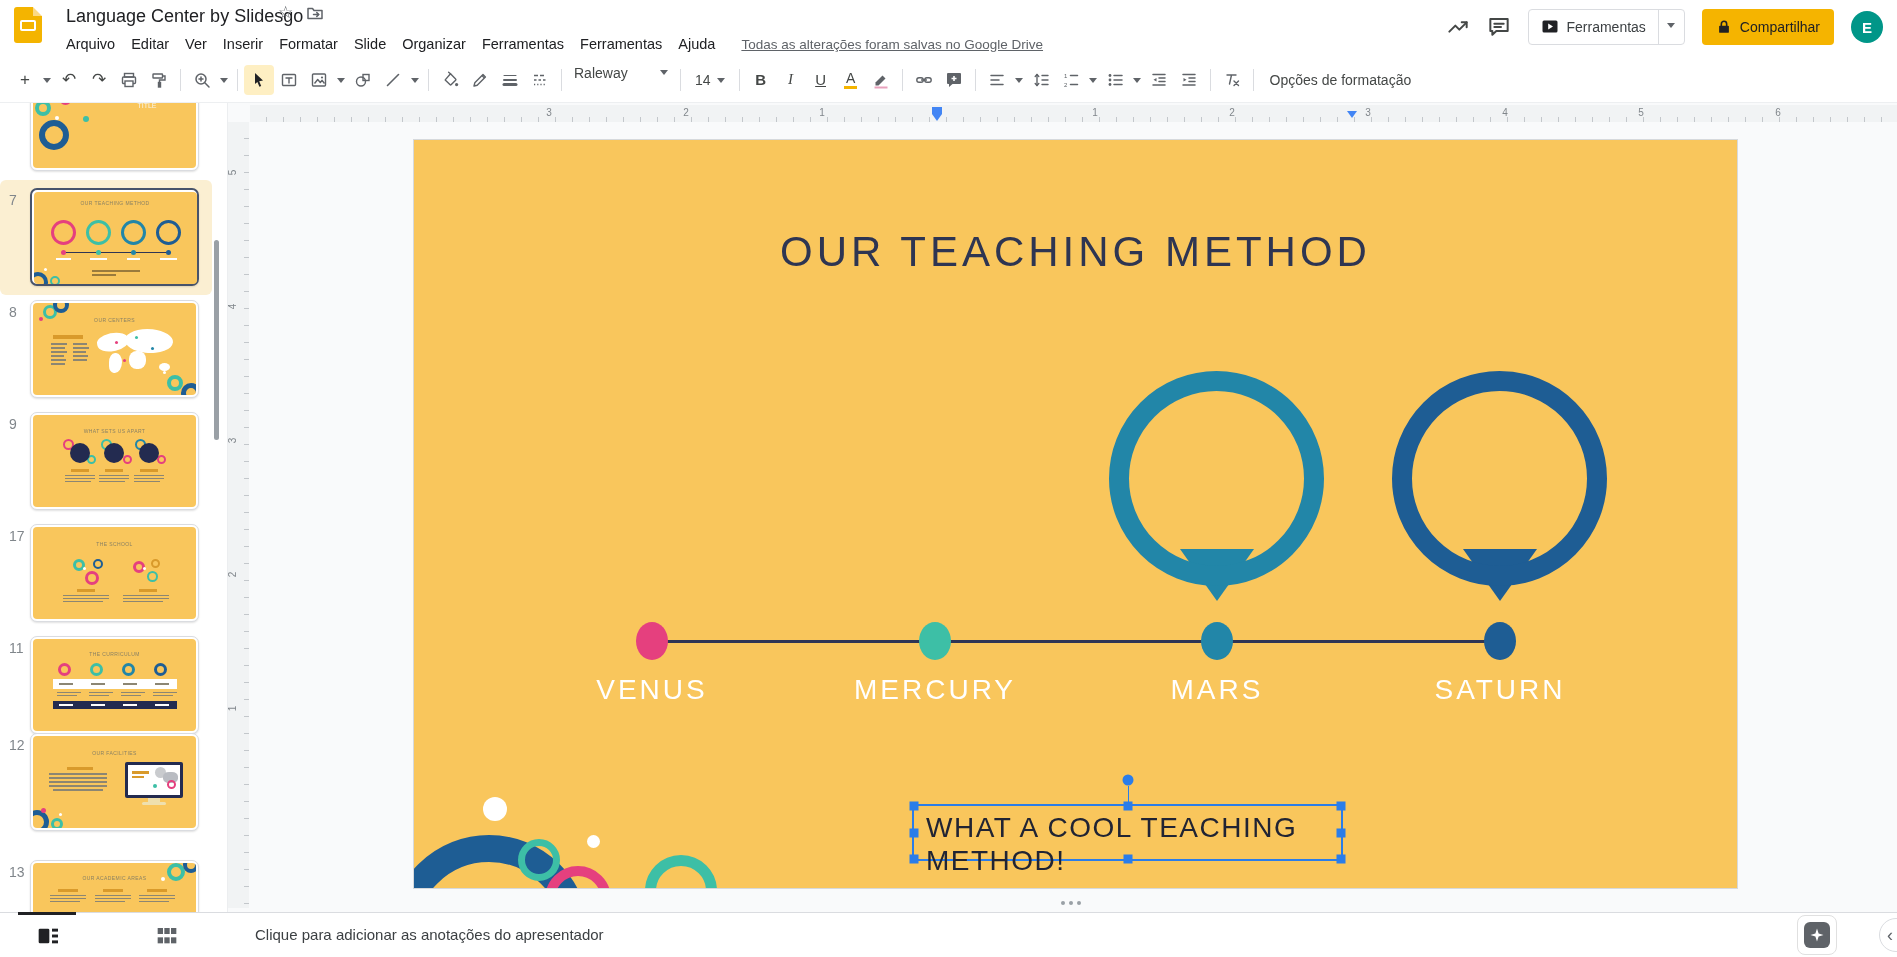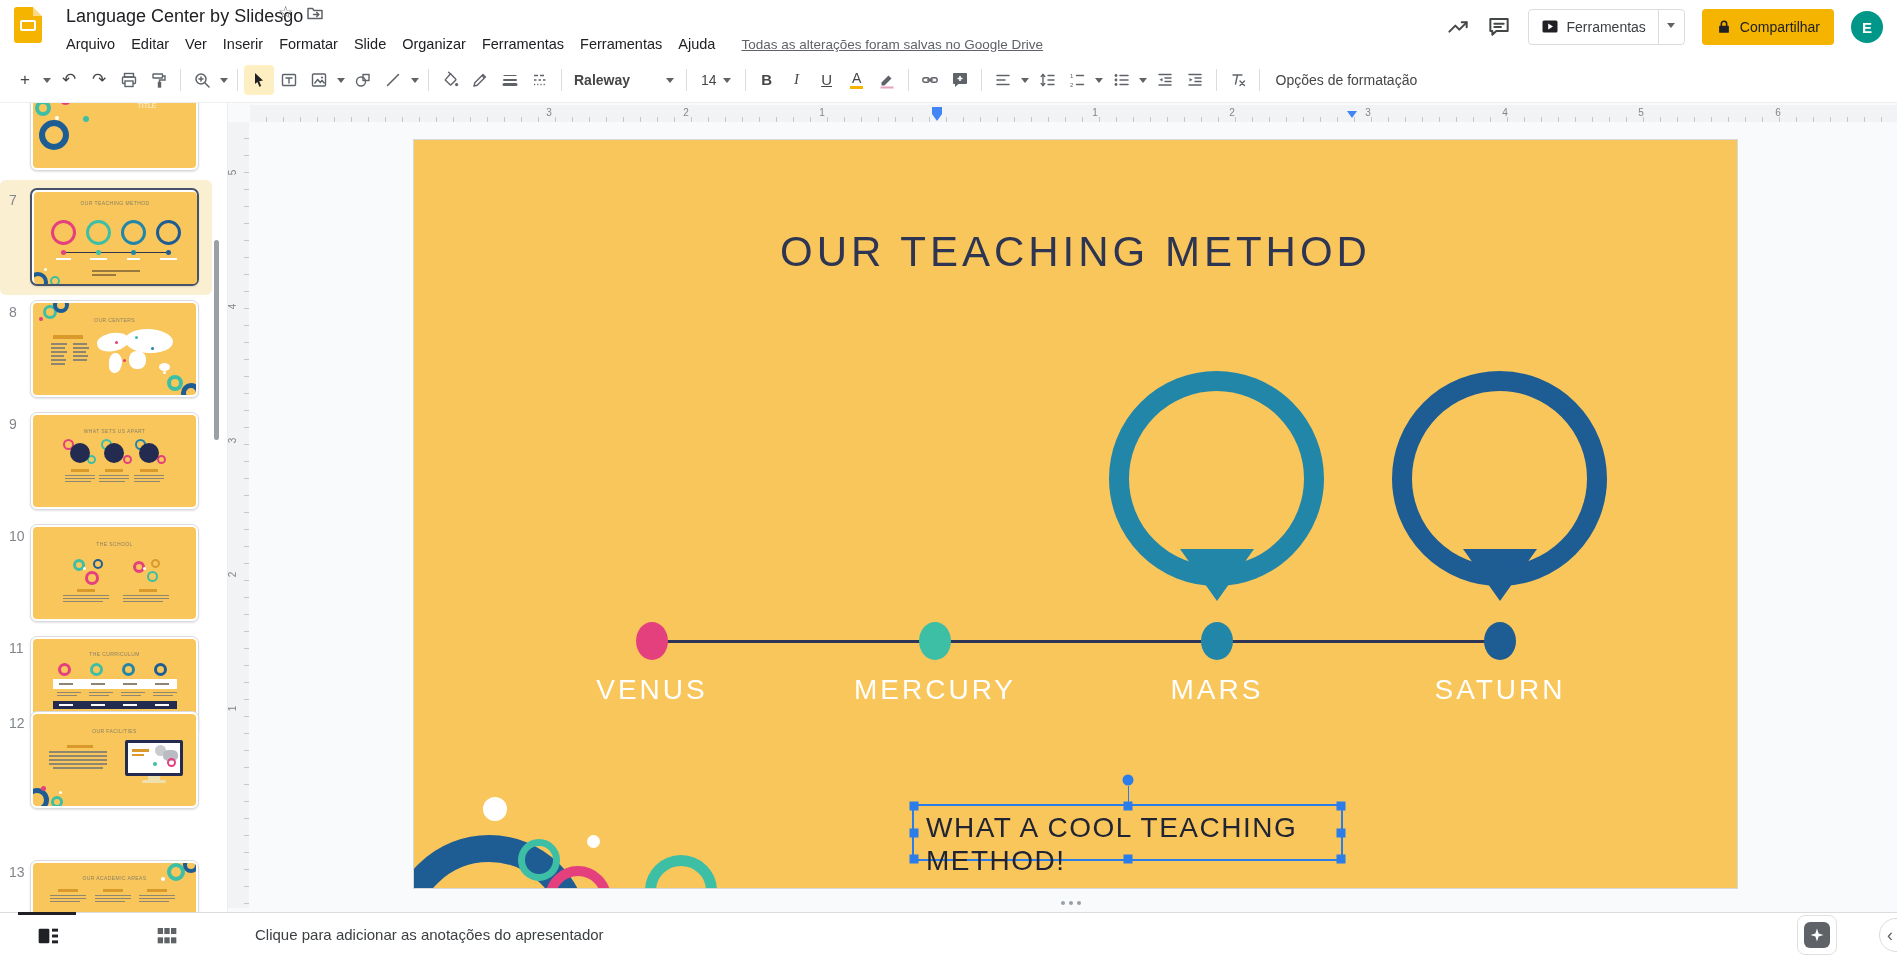--- a/index.html
+++ b/index.html
@@ -27,21 +27,21 @@
   .avatar { width:32px; height:32px; border-radius:50%; background:#009688; color:#fff; font-size:15px; font-weight:700; display:flex; align-items:center; justify-content:center; cursor:pointer; }
 
   
   #toolbar { position:absolute; left:0; top:57px; width:100%; height:46px; background:#fff; border-bottom:1px solid #EDEFF1; display:flex; align-items:center; padding-left:10px; }
   .tbtn { min-width:30px; height:30px; border-radius:4px; display:flex; align-items:center; justify-content:center; color:#444746; cursor:pointer; position:relative; }
   .tbtn.glyph { font-size:17px; }
   .tbtn.active { background:#FEEFC3; }
   .tb-div { width:1px; height:22px; background:#DADCE0; margin:0 6px; flex:none; }
   .crt { width:0; height:0; border:4px solid transparent; border-top:5px solid #5F6368; margin-top:5px; }
   .crt-wrap { width:14px; height:30px; display:flex; align-items:center; justify-content:center; cursor:pointer; }
-  .font-box { display:flex; align-items:center; gap:6px; padding:0 6px; height:30px; cursor:pointer;font-weight:bold; }
+  .font-box { display:flex; padding:0 6px; height:30px; cursor:pointer; }
   .font-name { font-size:14px; color:#444746; width:86px; }
   .size-box { display:flex; align-items:center; gap:6px; padding:0 8px; height:30px; cursor:pointer; }
   .size-val { font-size:14px; color:#444746; }
   .fmt-b { font-weight:700; font-size:15px; }
   .fmt-i { font-style:italic; font-size:15px; font-family:"Liberation Serif", serif; }
   .fmt-u { text-decoration:underline; font-size:15px; }
   .acolor { display:flex; flex-direction:column; align-items:center; line-height:1; }
   .acolor .a { font-size:14px; color:#444746; }
   .acolor .bar { width:13px; height:3px; background:#F4B400; margin-top:1px; }
   .fmt-options { font-size:14px; color:#444746; padding:0 10px; height:30px; display:flex; align-items:center; border-radius:4px; cursor:pointer; }
@@ -483,21 +483,21 @@
           <div class="bar" style="left:66px;top:63px;width:30px;height:1px;background:#8C8673"></div>
           <div class="bar" style="left:66px;top:66px;width:26px;height:1px;background:#8C8673"></div>
           <div class="bar" style="left:101px;top:60px;width:30px;height:1px;background:#8C8673"></div>
           <div class="bar" style="left:101px;top:63px;width:30px;height:1px;background:#8C8673"></div>
           <div class="bar" style="left:101px;top:66px;width:26px;height:1px;background:#8C8673"></div>
         </div>
           </div>
       </div>
 
       <div class="thumb-row" style="top:421px">
-        <div class="thumb-num">10</div>
+        <div class="thumb-num">17</div>
         <div class="thumb-card">
             <div class="mini">
           <div class="mtitle" style="top:14px">THE SCHOOL</div>
           <div class="ring" style="left:40px;top:32px;width:12px;height:12px;border-width:3px;border-color:#3DBFA6"></div>
           <div class="ring" style="left:52px;top:44px;width:14px;height:14px;border-width:3px;border-color:#E5407E"></div>
           <div class="ring" style="left:60px;top:32px;width:10px;height:10px;border-width:2.5px;border-color:#1E5D94"></div>
           <div class="dot" style="left:50px;top:40px;width:3px;height:3px;background:#fff"></div>
           <div class="ring" style="left:100px;top:34px;width:12px;height:12px;border-width:3px;border-color:#E5407E"></div>
           <div class="ring" style="left:114px;top:44px;width:11px;height:11px;border-width:2.5px;border-color:#3DBFA6"></div>
           <div class="ring" style="left:118px;top:32px;width:9px;height:9px;border-width:2px;border-color:#D99A2B"></div>
@@ -538,21 +538,21 @@
           <div class="bar" style="left:120px;top:56px;width:20px;height:1px;background:#8C8673"></div>
           <div class="bar" style="left:20px;top:62px;width:124px;height:8px;background:#232B50"></div>
           <div class="bar" style="left:26px;top:65px;width:14px;height:2px;background:#fff"></div>
           <div class="bar" style="left:58px;top:65px;width:14px;height:2px;background:#fff"></div>
           <div class="bar" style="left:90px;top:65px;width:14px;height:2px;background:#fff"></div>
           <div class="bar" style="left:122px;top:65px;width:14px;height:2px;background:#fff"></div>
         </div>
           </div>
       </div>
 
-      <div class="thumb-row" style="top:608px">
+      <div class="thumb-row" style="top:630px">
         <div class="thumb-num">12</div>
         <div class="thumb-card">
             <div class="mini">
           <div class="mtitle" style="top:14px">OUR FACILITIES</div>
           <div class="bar" style="left:34px;top:31px;width:26px;height:2.5px;background:#D99A2B"></div>
           <div class="bar" style="left:16px;top:37px;width:58px;height:1.5px;background:#8C8673"></div>
           <div class="bar" style="left:16px;top:41px;width:58px;height:1.5px;background:#8C8673"></div>
           <div class="bar" style="left:16px;top:45px;width:58px;height:1.5px;background:#8C8673"></div>
           <div class="bar" style="left:16px;top:49px;width:58px;height:1.5px;background:#8C8673"></div>
           <div class="bar" style="left:20px;top:53px;width:50px;height:1.5px;background:#8C8673"></div>

